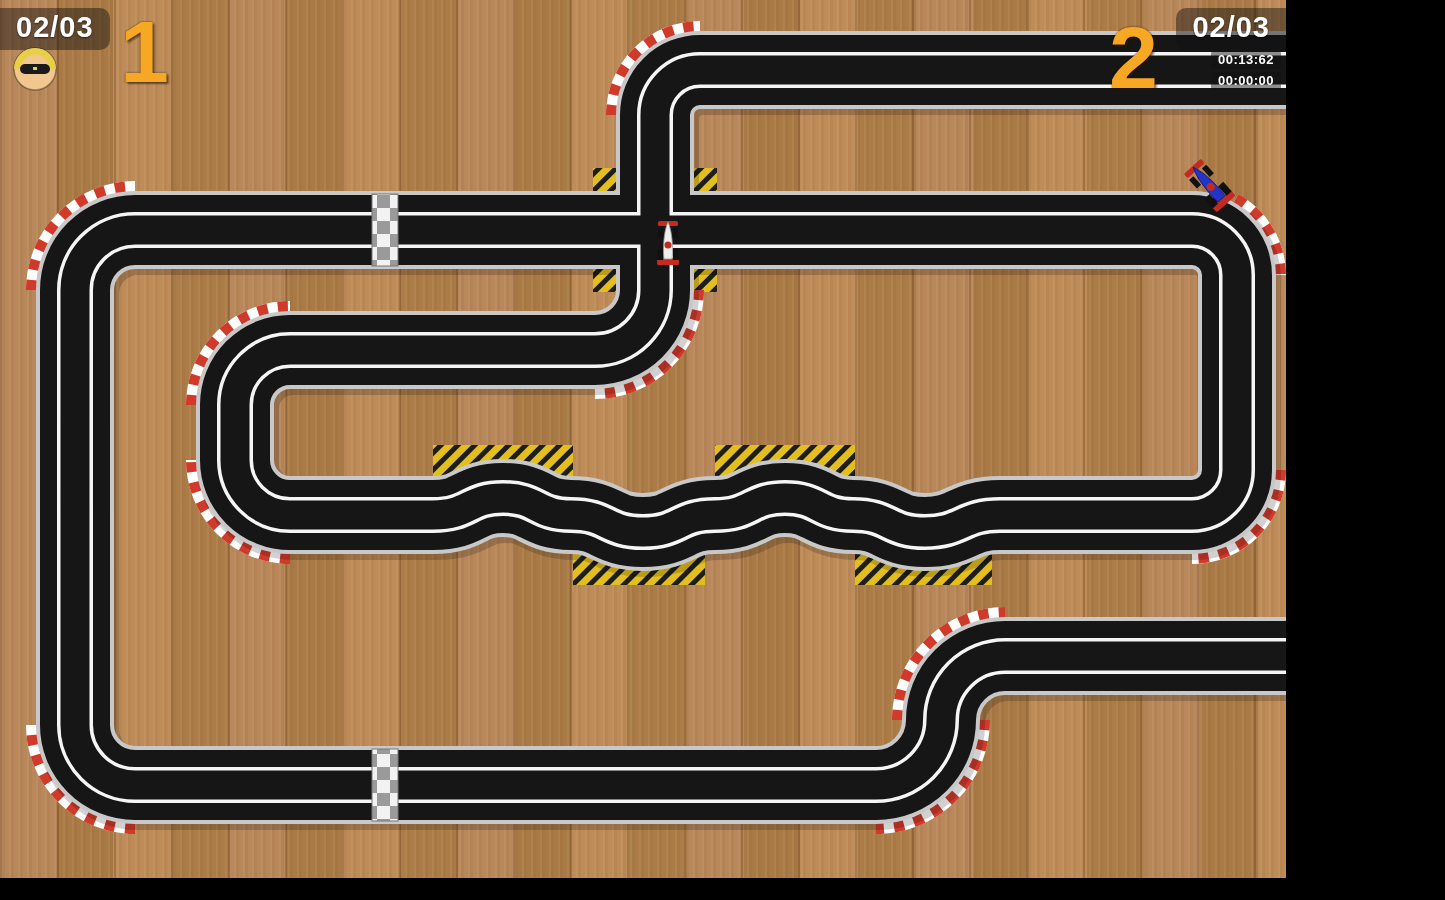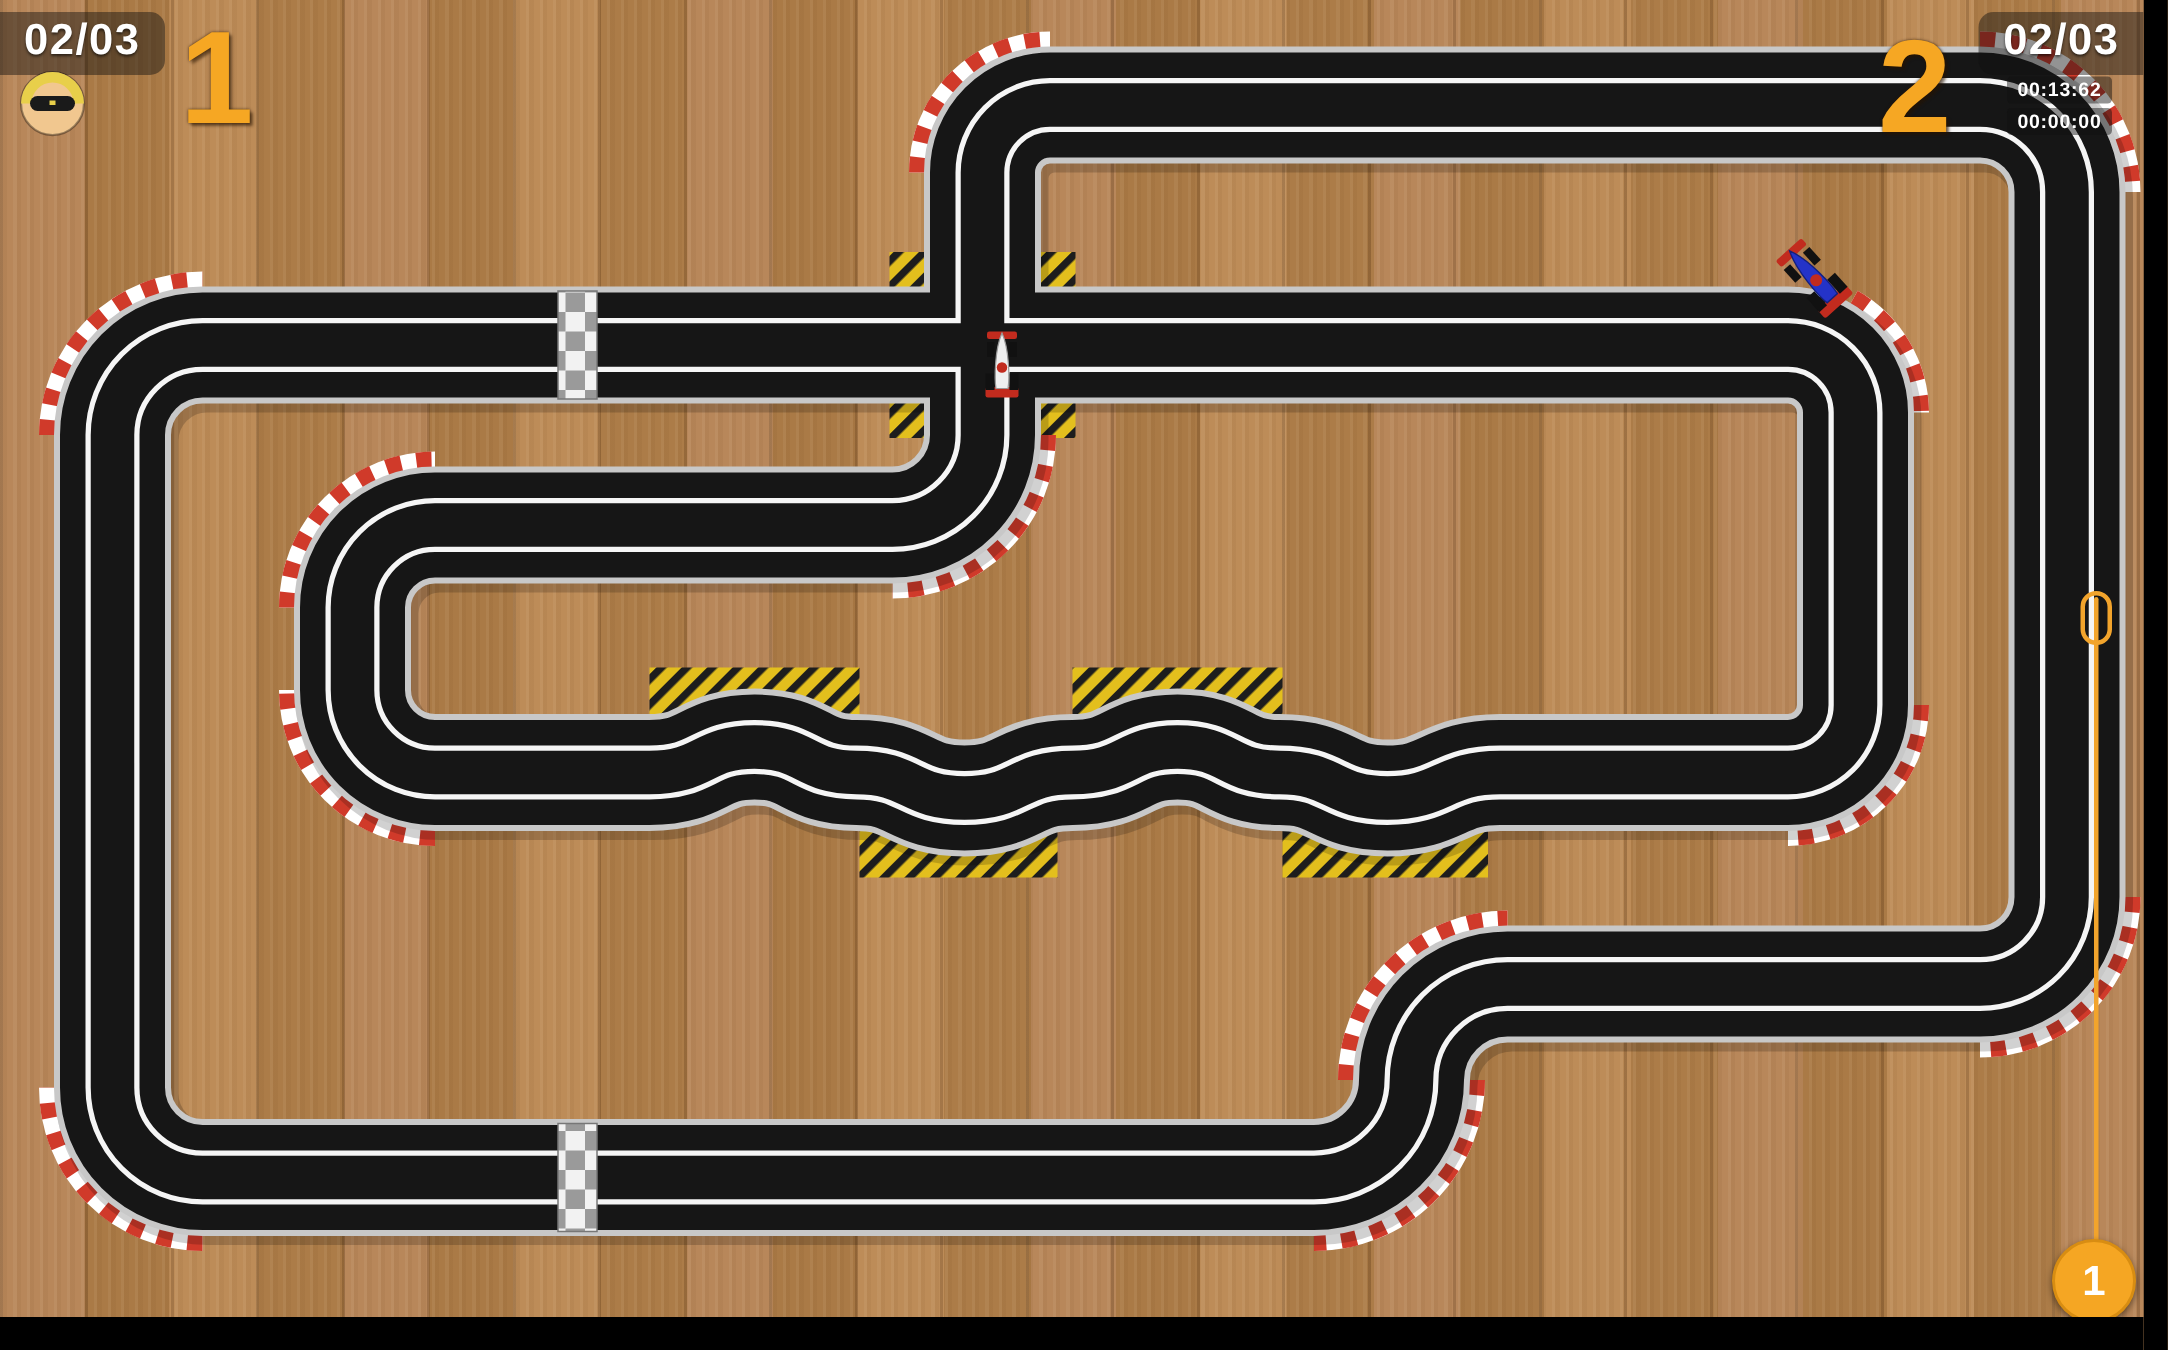--- a/index.html
+++ b/index.html
@@ -1,19 +1,19 @@
 <!DOCTYPE html>
 <html><head>
 <meta charset="utf-8">
 <style>
   * { margin:0; padding:0; box-sizing:border-box; }
   html,body { width:1445px; height:900px; overflow:hidden; background:#000;
               font-family:"Liberation Sans", sans-serif; }
   .stage {
-    position:relative; width:1429px; height:900px; overflow:hidden;
+    position:relative; width:1286px; height:900px; overflow:hidden;
     background-color:#b2824e;
     background-image:
       repeating-linear-gradient(90deg, rgba(60,30,5,.20) 0 2px, rgba(0,0,0,0) 2px 57px),
       repeating-linear-gradient(90deg, rgba(255,245,225,.06) 0 2px, rgba(90,50,10,.06) 2px 5px, rgba(255,255,255,0) 5px 9px),
       repeating-linear-gradient(90deg, #b8875a 0 57px, #aa7a46 57px 113px, #bd8c58 113px 171px, #ac7c48 171px 229px);
   }
   svg.track-layer { position:absolute; left:0; top:0; width:1445px; height:900px; }
 
   
   .laps-box {
@@ -26,21 +26,21 @@
   .rank-num {
     position:absolute; font-weight:bold; font-size:88px; line-height:1;
     color:#f6a723;
     text-shadow:2px 2px 2px rgba(40,20,0,.55), 0 0 2px rgba(40,20,0,.8);
   }
   .rank-left  { left:120px; top:8px; }
   .rank-right { right:128px; top:14px; }
   .avatar { position:absolute; left:12px; top:46px; width:46px; height:46px; }
   .timers { position:absolute; right:5px; top:50px; text-align:right; }
   .timer-line {
-    display:inline-block; clear:both; margin:1px 16px 2px auto;
+    display:inline-block; clear:both; margin:1px 0 2px auto;
     color:#fff; font-weight:bold; font-size:13px; letter-spacing:.5px;
     background:rgba(15,15,15,.45); padding:1px 7px 2px 7px; border-radius:3px;
   }
   .timers .timer-line { display:block; float:right; clear:both; }
 
   
   .throttle-line {
     position:absolute; left:1396px; top:398px; width:3px; height:450px;
     background:#f2a42c; border-radius:2px;
   }

